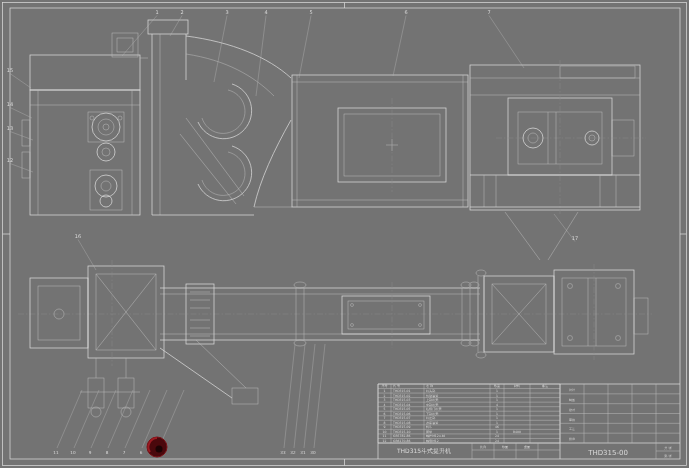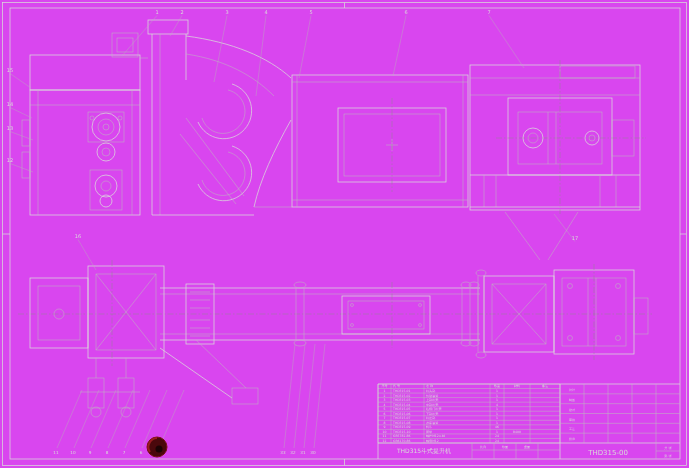--- a/index.html
+++ b/index.html
@@ -1,16 +1,16 @@
 <!DOCTYPE html>
 <html><head>
 <meta charset="utf-8">
 <style>
   html,body{margin:0;padding:0;background:#0a0a0a}
-  .canvas{position:relative;width:689px;height:468px;background:#d946ef;overflow:hidden;
+  .canvas{position:relative;width:689px;height:468px;background:#737373;overflow:hidden;
           font-family:"DejaVu Sans",sans-serif}
   svg{display:block}
   .ln{stroke:#d9d9d9;stroke-width:.75;fill:none}
   .ln2{stroke:#bdbdbd;stroke-width:.5;fill:none}
   .cl{stroke:#8a8a8a;stroke-width:.45;fill:none;stroke-dasharray:6 2 1.5 2}
   .ldr{stroke:#b5b5b5;stroke-width:.4;fill:none}
   svg text{fill:#d9d9d9;font-family:"DejaVu Sans",sans-serif}
 </style>
 </head>
 <body>

